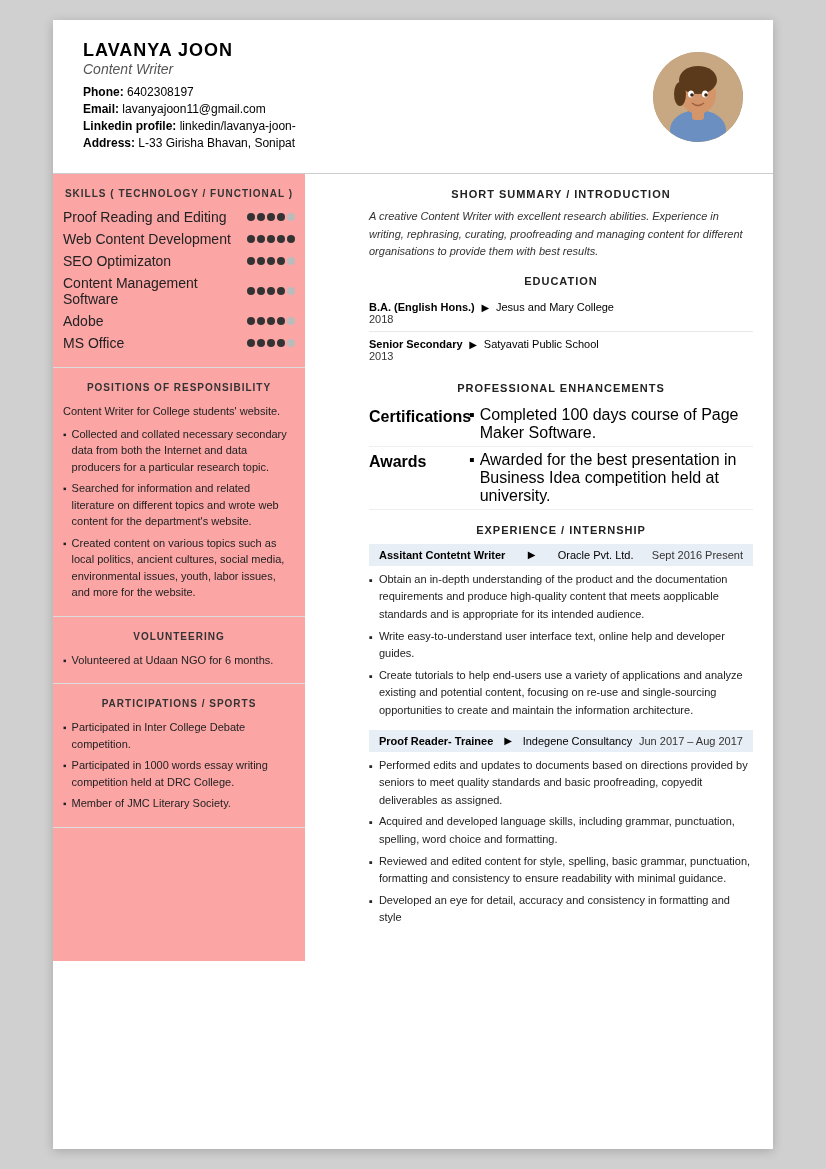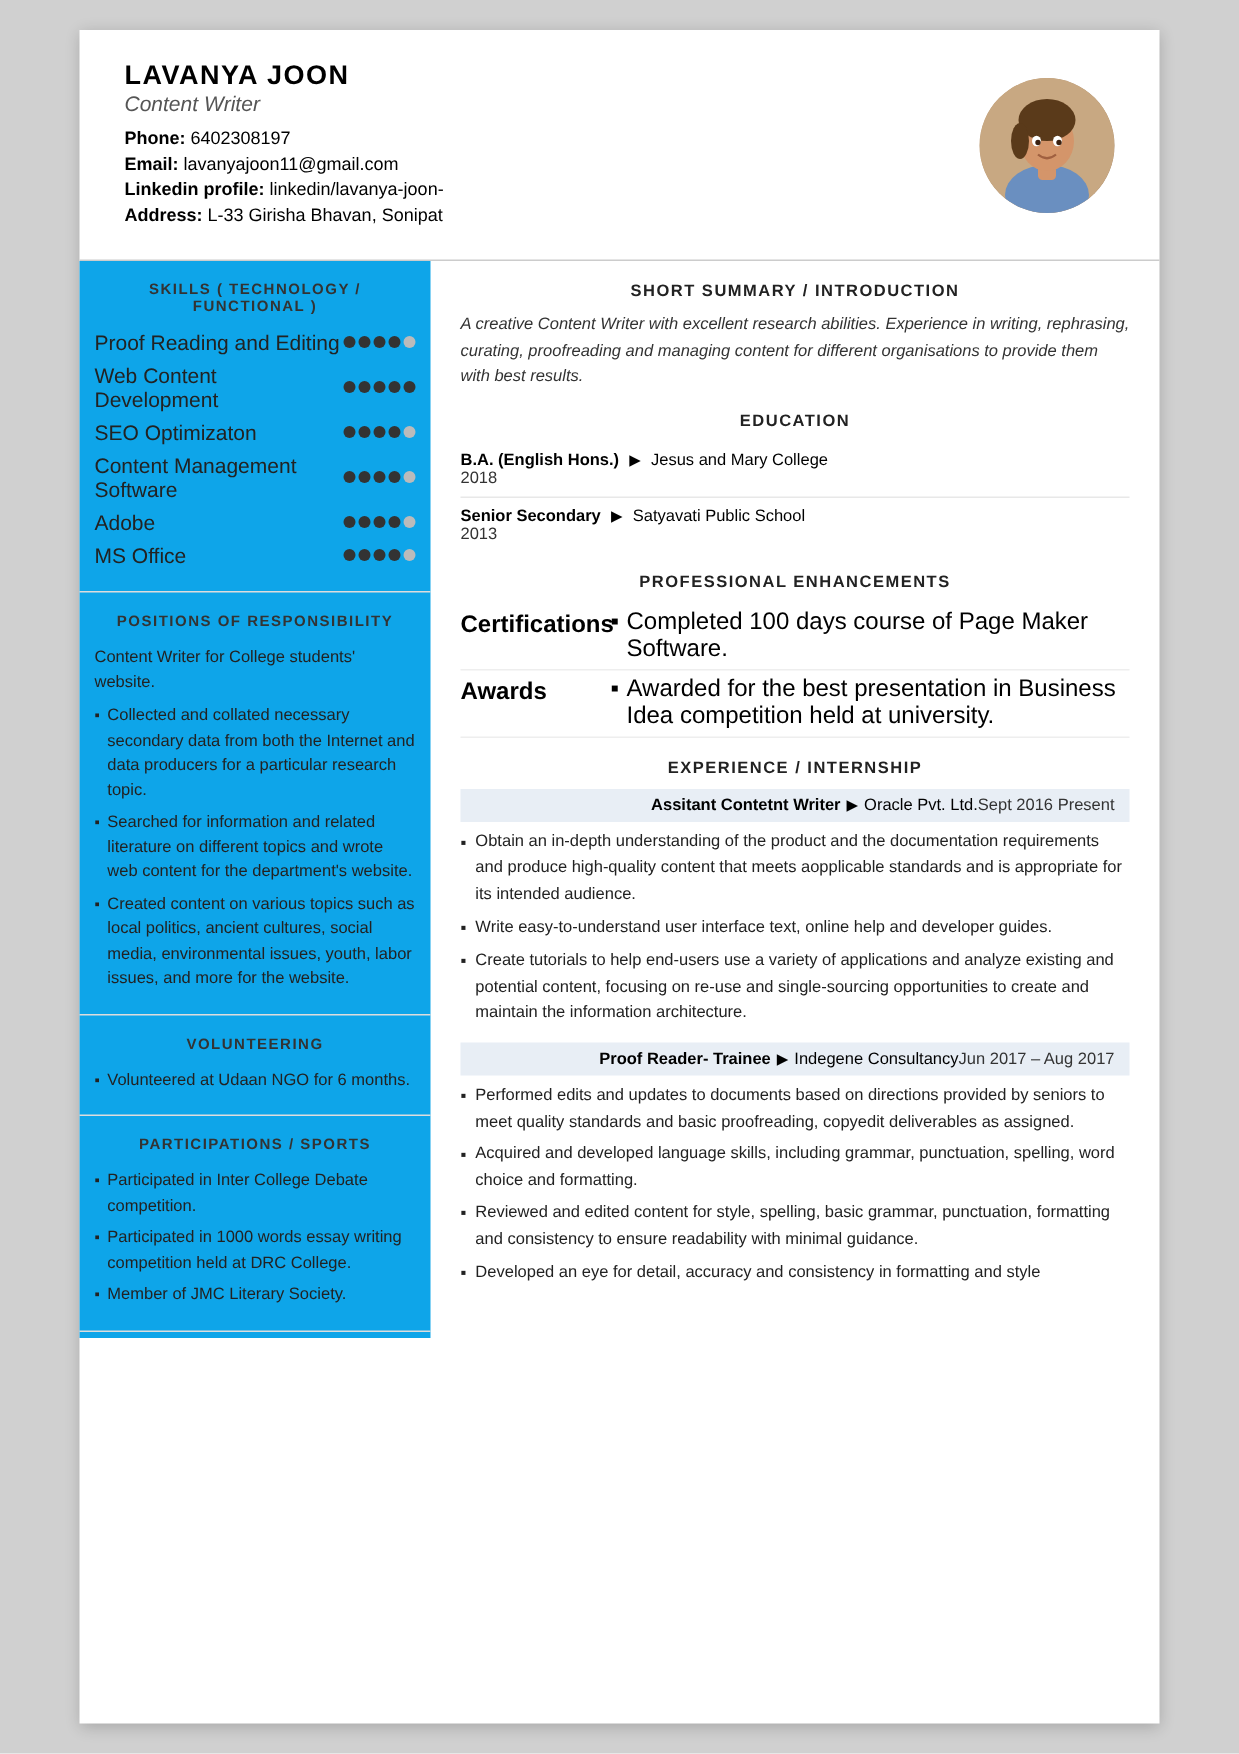--- a/index.html
+++ b/index.html
@@ -55,23 +55,23 @@
       flex-shrink: 0;
     }
     .avatar-svg { width: 90px; height: 90px; }
 
     
     .main-layout {
       display: flex;
     }
     
     .sidebar {
-      width: 234px;
+      width: 252px;
       flex-shrink: 0;
-      background: #0ea5e9;
+      background: #fca5a5;
       padding: 0;
     }
     .sidebar-section {
       padding: 14px 10px 10px 10px;
       border-bottom: 1px solid #ddd;
     }
     .sidebar-section-title {
       text-align: center;
       font-size: 10px;
       font-weight: bold;
@@ -118,20 +118,21 @@
       content: '▪';
       margin-right: 5px;
       flex-shrink: 0;
       font-size: 10px;
       margin-top: 1px;
     }
     
     .content {
       flex: 1;
       padding: 0 20px 20px 20px;
+      margin-left: 44px;
     }
     .content-section {
       margin-bottom: 14px;
     }
     .content-section-title {
       text-align: center;
       font-size: 11px;
       font-weight: bold;
       letter-spacing: 1px;
       text-transform: uppercase;
@@ -161,21 +162,21 @@
     .enh-row { display: flex; padding: 4px 0; border-bottom: 1px solid #eee; }
     .enh-label { font-weight: bold; width: 100px; flex-shrink: 0; padding-top: 2px; }
     .enh-content { flex: 1; }
     .enh-bullet { display: flex; align-items: flex-start; }
     .enh-bullet::before { content: '▪'; margin-right: 5px; flex-shrink: 0; }
 
     .exp-job-header {
       background: #e8eef5;
       padding: 5px 10px;
       display: flex;
-      justify-content: flex-end;
+      justify-content: space-between;
       align-items: center;
       font-size: 11px;
       margin-bottom: 5px;
     }
     .exp-job-title { font-weight: bold; }
     .exp-job-dates { font-size: 11px; color: #333; }
     .exp-bullets { font-size: 11px; color: #222; line-height: 1.6; }
     .exp-bullet { display: flex; align-items: flex-start; margin-bottom: 4px; }
     .exp-bullet::before { content: '▪'; margin-right: 6px; flex-shrink: 0; margin-top: 1px; }
     .arrow-sep { margin: 0 4px; font-size: 10px; }

